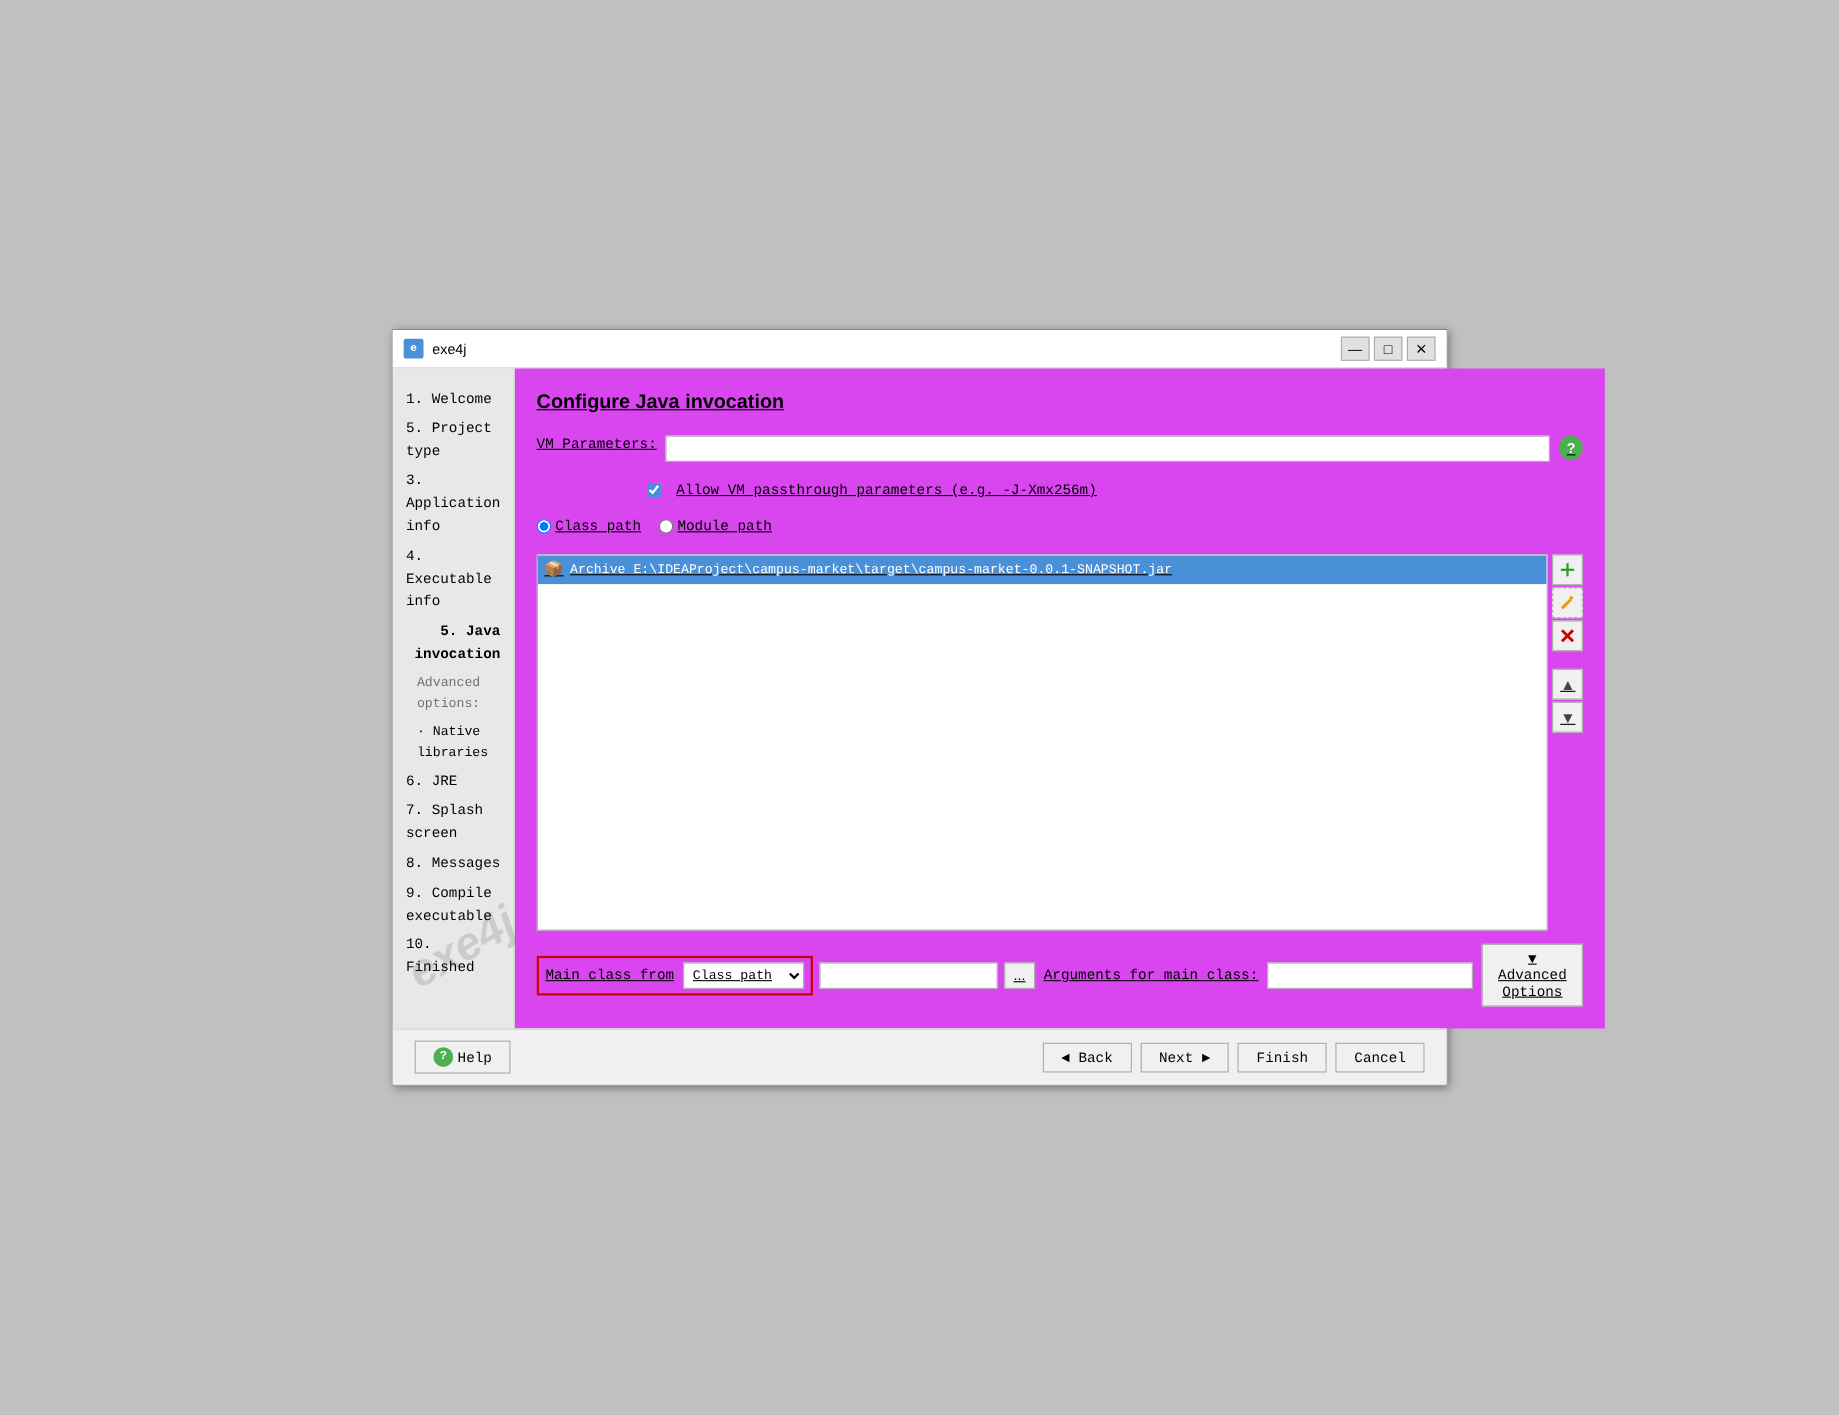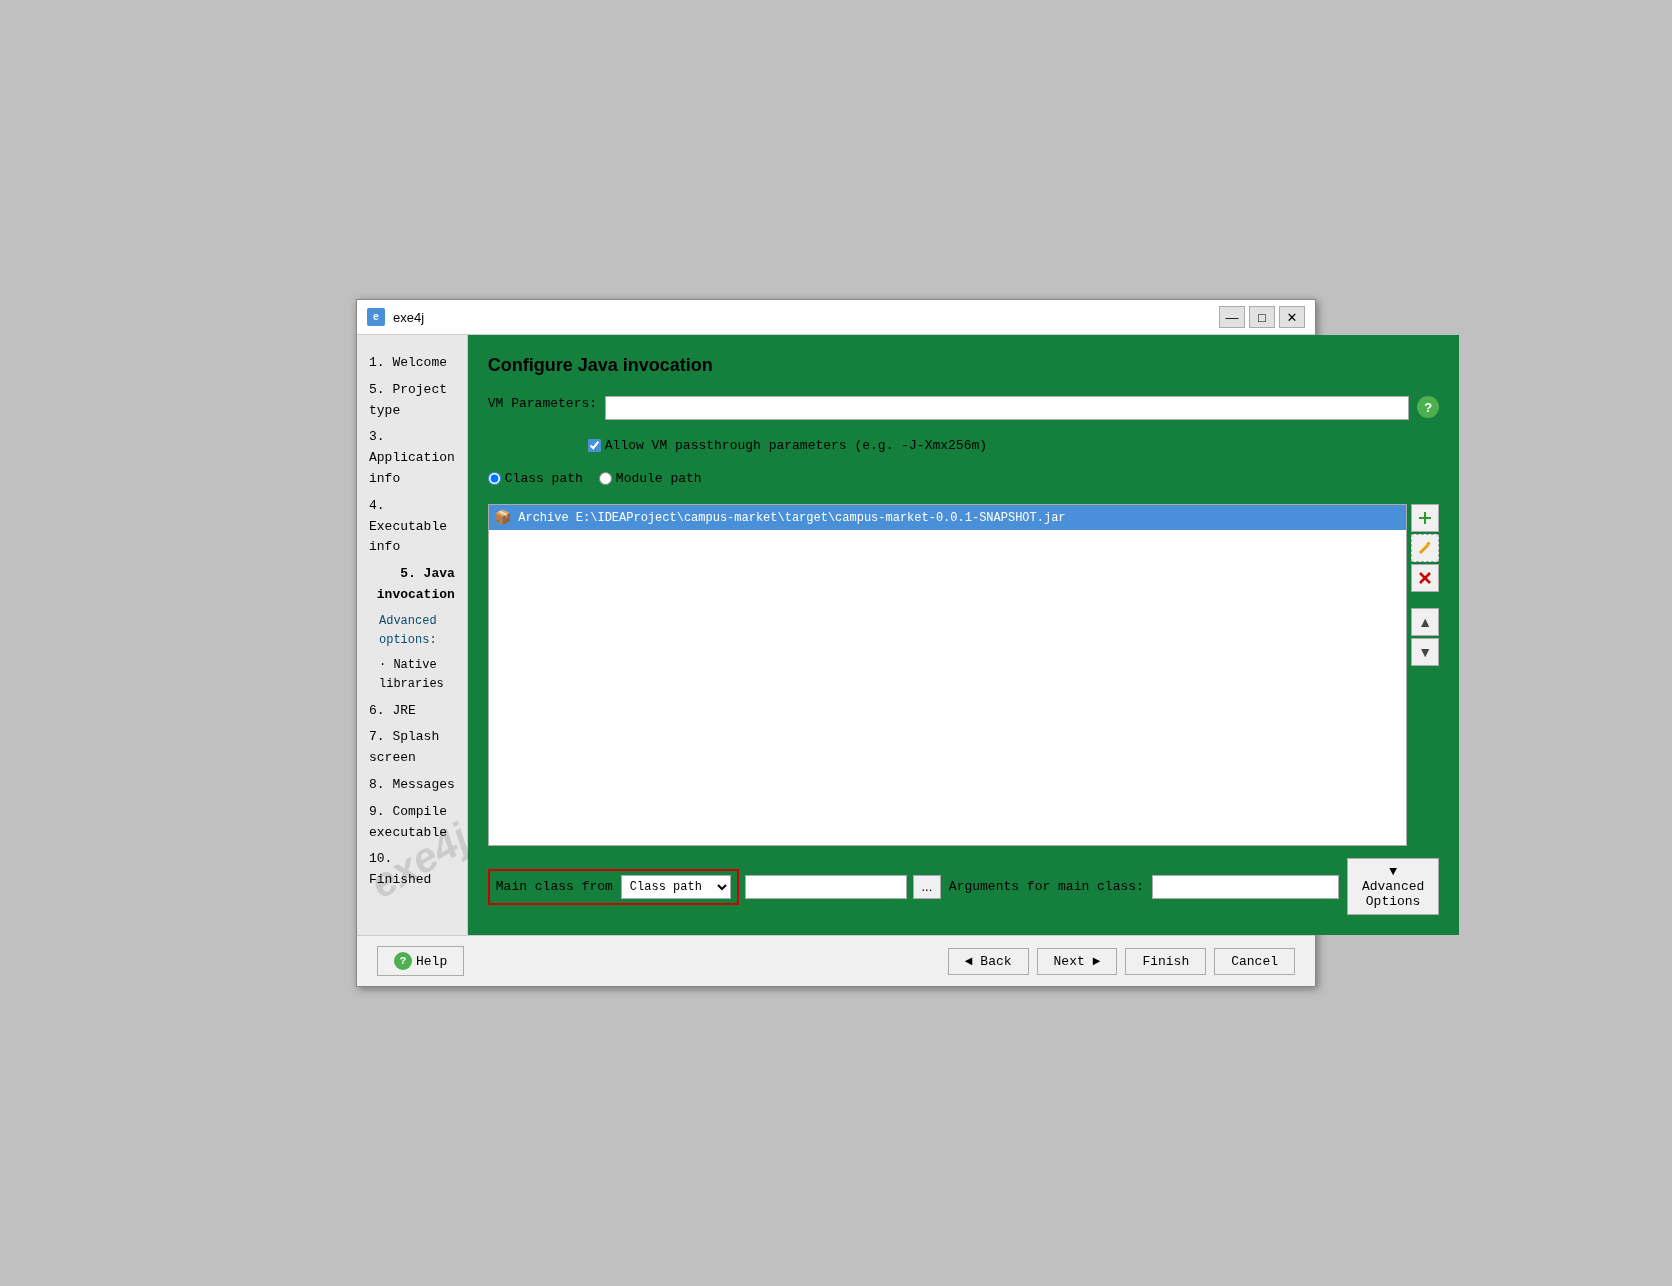--- a/index.html
+++ b/index.html
@@ -80,24 +80,25 @@
       text-align: right;
     }
     .sidebar-item.sub {
       padding-left: 12px;
       font-size: 12px;
     }
 
     .main-content {
       flex: 1;
       padding: 20px;
-      background: #15803d;
+      background: #d946ef;
       display: flex;
       flex-direction: column;
       gap: 12px;
+      text-decoration: underline;
     }
 
     .section-title {
       font-family: Arial, sans-serif;
       font-size: 18px;
       font-weight: bold;
       margin-bottom: 8px;
     }
 
     .form-row {
@@ -127,21 +128,21 @@
       border: none;
       cursor: pointer;
       font-weight: bold;
       font-size: 13px;
       display: flex; align-items: center; justify-content: center;
     }
 
     .checkbox-row {
       display: flex;
       align-items: center;
-      gap: 4px;
+      gap: 14px;
       margin-left: 100px;
       margin-bottom: 6px;
     }
     .checkbox-row input[type="checkbox"] {
       accent-color: #4a90d9;
     }
 
     .config-btn {
       margin-left: 100px;
       padding: 4px 12px;
@@ -351,21 +352,21 @@
   </div>
 
   <div class="window-body">
 
     <div class="sidebar">
       <div class="sidebar-item">1.  Welcome</div>
       <div class="sidebar-item">5.  Project type</div>
       <div class="sidebar-item">3.  Application info</div>
       <div class="sidebar-item">4.  Executable info</div>
       <div class="sidebar-item active">5.  Java invocation</div>
-      <div class="sidebar-item sub" style="color:#0c4a6e; cursor:default;">Advanced options:</div>
+      <div class="sidebar-item sub" style="color:#737373; cursor:default;">Advanced options:</div>
       <div class="sidebar-item sub">· Native libraries</div>
       <div class="sidebar-item">6.  JRE</div>
       <div class="sidebar-item">7.  Splash screen</div>
       <div class="sidebar-item">8.  Messages</div>
       <div class="sidebar-item">9.  Compile executable</div>
       <div class="sidebar-item">10. Finished</div>
 
       <div class="watermark">exe4j</div>
     </div>
 

